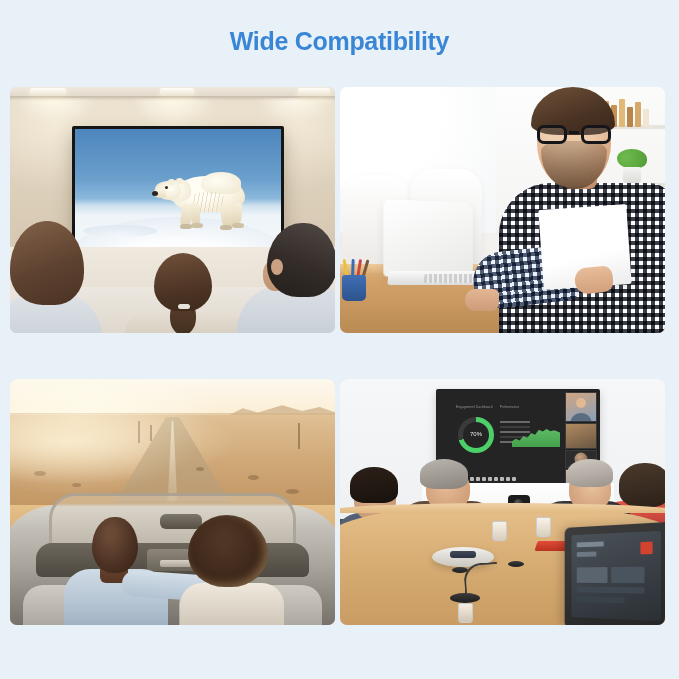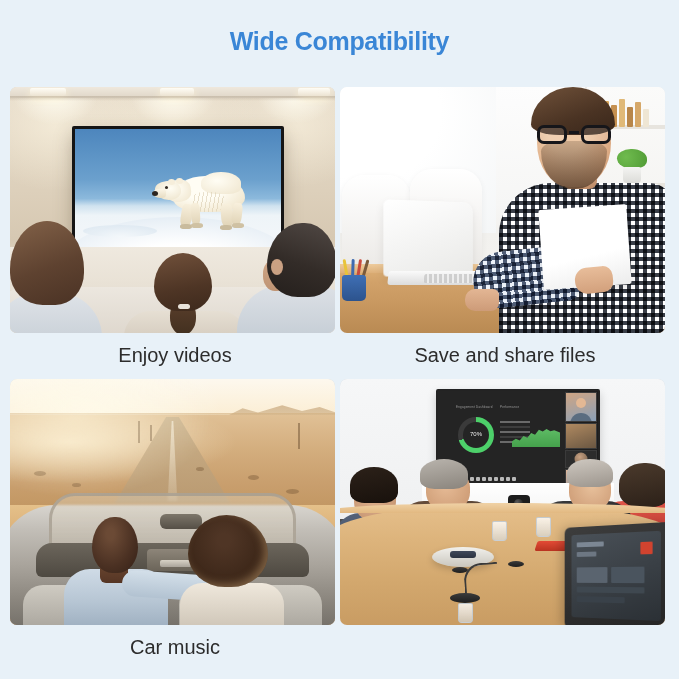--- a/index.html
+++ b/index.html
@@ -769,21 +769,20 @@
           <div class="hair"></div>
           <div class="tie"></div>
         </div>
         <div class="person pm">
           <div class="shoulder"></div>
           <div class="cheek"></div>
           <div class="hair"></div>
           <div class="ear"></div>
         </div>
       </div>
-      <div class="caption">Enjoy videos</div>
     </div>
 
     <div class="cell">
       <div class="photo">
         <div class="of-bg"></div>
         <div class="of-window"></div>
         <div class="of-shelf">
           <div class="board b1"></div>
           <div class="board b2"></div>
         </div>
@@ -831,21 +830,20 @@
             <i class="g1"></i>
             <b></b>
             <i class="g2"></i>
           </div>
           <div class="om-arm"></div>
           <div class="om-hand"></div>
           <div class="om-paper"></div>
           <div class="om-hand2"></div>
         </div>
       </div>
-      <div class="caption">Save and share files</div>
     </div>
 
     <div class="cell">
       <div class="photo">
         <div class="car-sky"></div>
         <div class="car-mtn"></div>
         <div class="car-horizon"></div>
         <div class="car-ground"></div>
         <div class="car-roadband"></div>
         <div class="car-roadline"></div>
@@ -874,21 +872,20 @@
           <div class="neck"></div>
           <div class="head"></div>
           <div class="arm"></div>
         </div>
         <div class="c-woman">
           <div class="torso"></div>
           <div class="hair"></div>
         </div>
         <div class="car-glow"></div>
       </div>
-      <div class="caption">Car music</div>
     </div>
 
     <div class="cell">
       <div class="photo">
         <div class="cf-bg"></div>
 
         <div class="cf-display">
           <div class="cf-dash">
             <div class="cf-lbl" style="left:18px;top:14px">Engagement Dashboard</div>
             <div class="cf-lbl" style="left:62px;top:14px">Performance</div>

